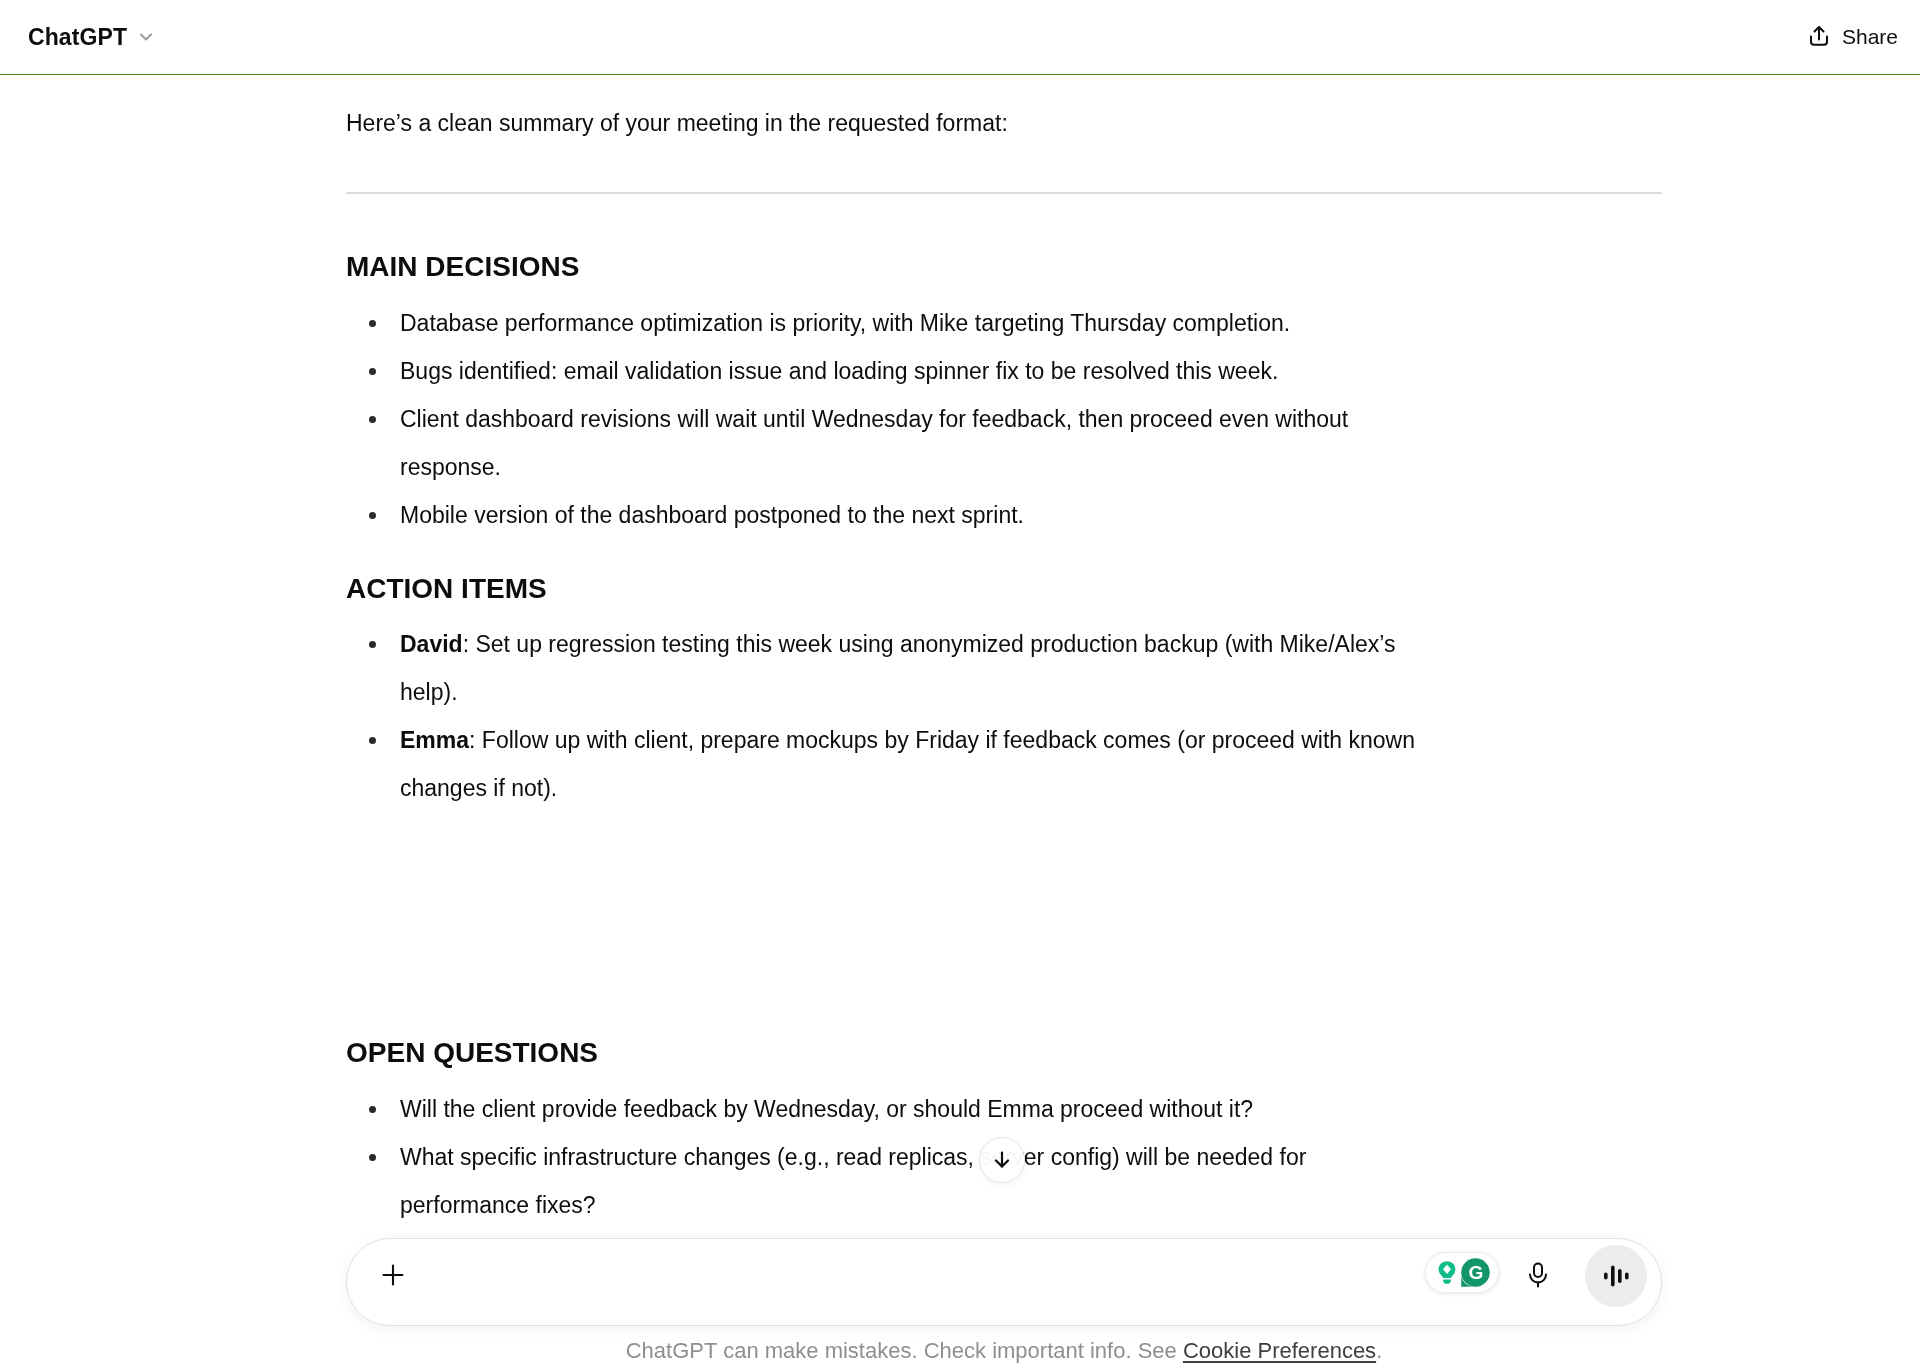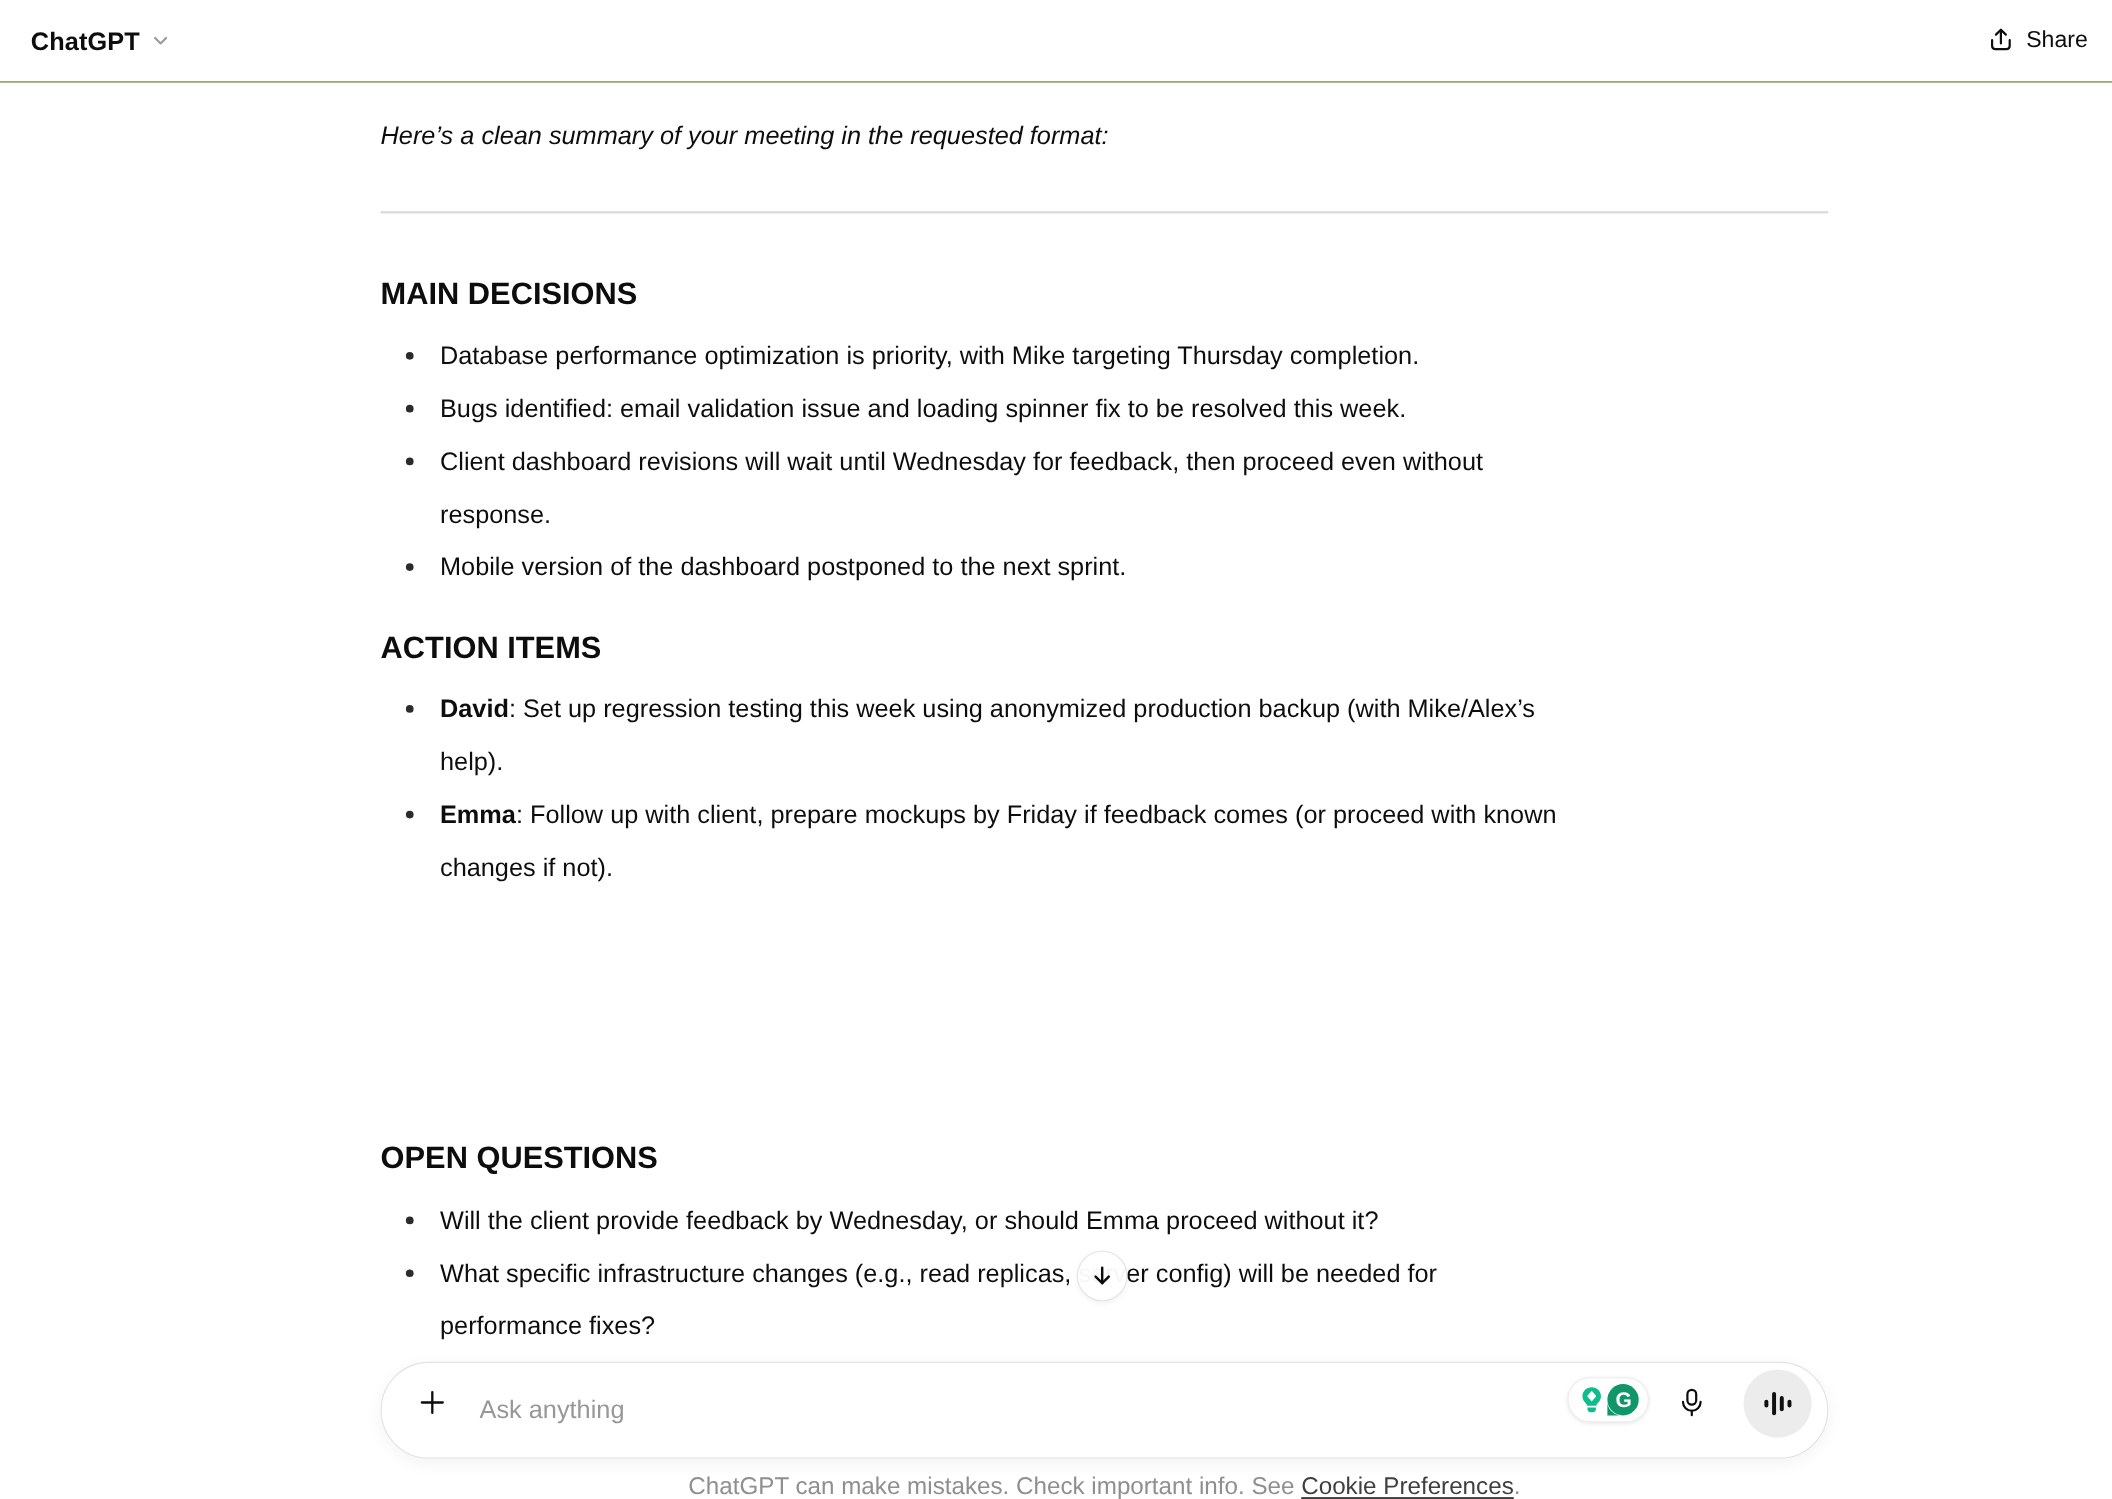--- a/index.html
+++ b/index.html
@@ -122,21 +122,21 @@
         <path d="M13 3.5v12"></path>
         <polyline points="8.5,7.5 13,3 17.5,7.5"></polyline>
         <path d="M5 12.5v5.2c0 1.8 1.3 3 3.1 3h9.8c1.8 0 3.1-1.2 3.1-3v-5.2"></path>
       </svg>
     </span>
     <span class="share-label">Share</span>
   </div>
 </div>
 
 <div>
-  <p class="col intro" style="position:absolute;font-style:italic;">Here’s a clean summary of your meeting in the requested format:</p>
+  <p class="col intro" style="position:absolute;">Here’s a clean summary of your meeting in the requested format:</p>
   <hr class="col divider" style="position:absolute;">
 
   <h3 class="sec-heading" id="sec-heading-0">MAIN DECISIONS</h3>
   <ul class="bullets" id="bullets-0">
     <li><span class="btext">Database performance optimization is priority, with Mike targeting Thursday completion.</span></li>
     <li><span class="btext">Bugs identified: email validation issue and loading spinner fix to be resolved this week.</span></li>
     <li><span class="btext">Client dashboard revisions will wait until Wednesday for feedback, then proceed even without
 response.</span></li>
     <li><span class="btext">Mobile version of the dashboard postponed to the next sprint.</span></li>
   </ul>
@@ -168,21 +168,20 @@
 
 <div class="composer">
   <div class="plus-btn">
     <span style="display:flex;">
       <svg width="30" height="30" viewBox="0 0 30 30" fill="none" stroke="#0d0d0d" stroke-width="2.1" stroke-linecap="round">
         <path d="M15 5.5v19"></path>
           <path d="M5.5 15h19"></path>
       </svg>
     </span>
   </div>
-  <input class="composer-input" type="text" placeholder="Ask anything" style="">
 
   <div class="gram-badge">
     <span style="display:flex;">
       <svg width="30" height="30" viewBox="0 0 30 30">
         <path fill="#0fbd8c" d="M15 3.2c-4.9 0-8.4 3.6-8.4 8.1 0 2.6 1.2 4.5 2.6 5.9.9.9 1.5 1.7 1.7 2.8h8.2c.2-1.1.8-1.9 1.7-2.8 1.4-1.4 2.6-3.3 2.6-5.9 0-4.5-3.5-8.1-8.4-8.1z"></path>
         <path fill="#0fbd8c" d="M11.2 21.6h7.6v1.5c0 1.5-1.2 2.7-2.7 2.7h-2.2c-1.5 0-2.7-1.2-2.7-2.7v-1.5z"></path>
         <polygon fill="#ffffff" points="15,7.2 18.5,11.3 15,15.4 11.5,11.3" stroke="#ffffff" stroke-width="1" stroke-linejoin="round"></polygon>
       </svg>
     </span>
     <span class="g-logo" style="display:flex;">

